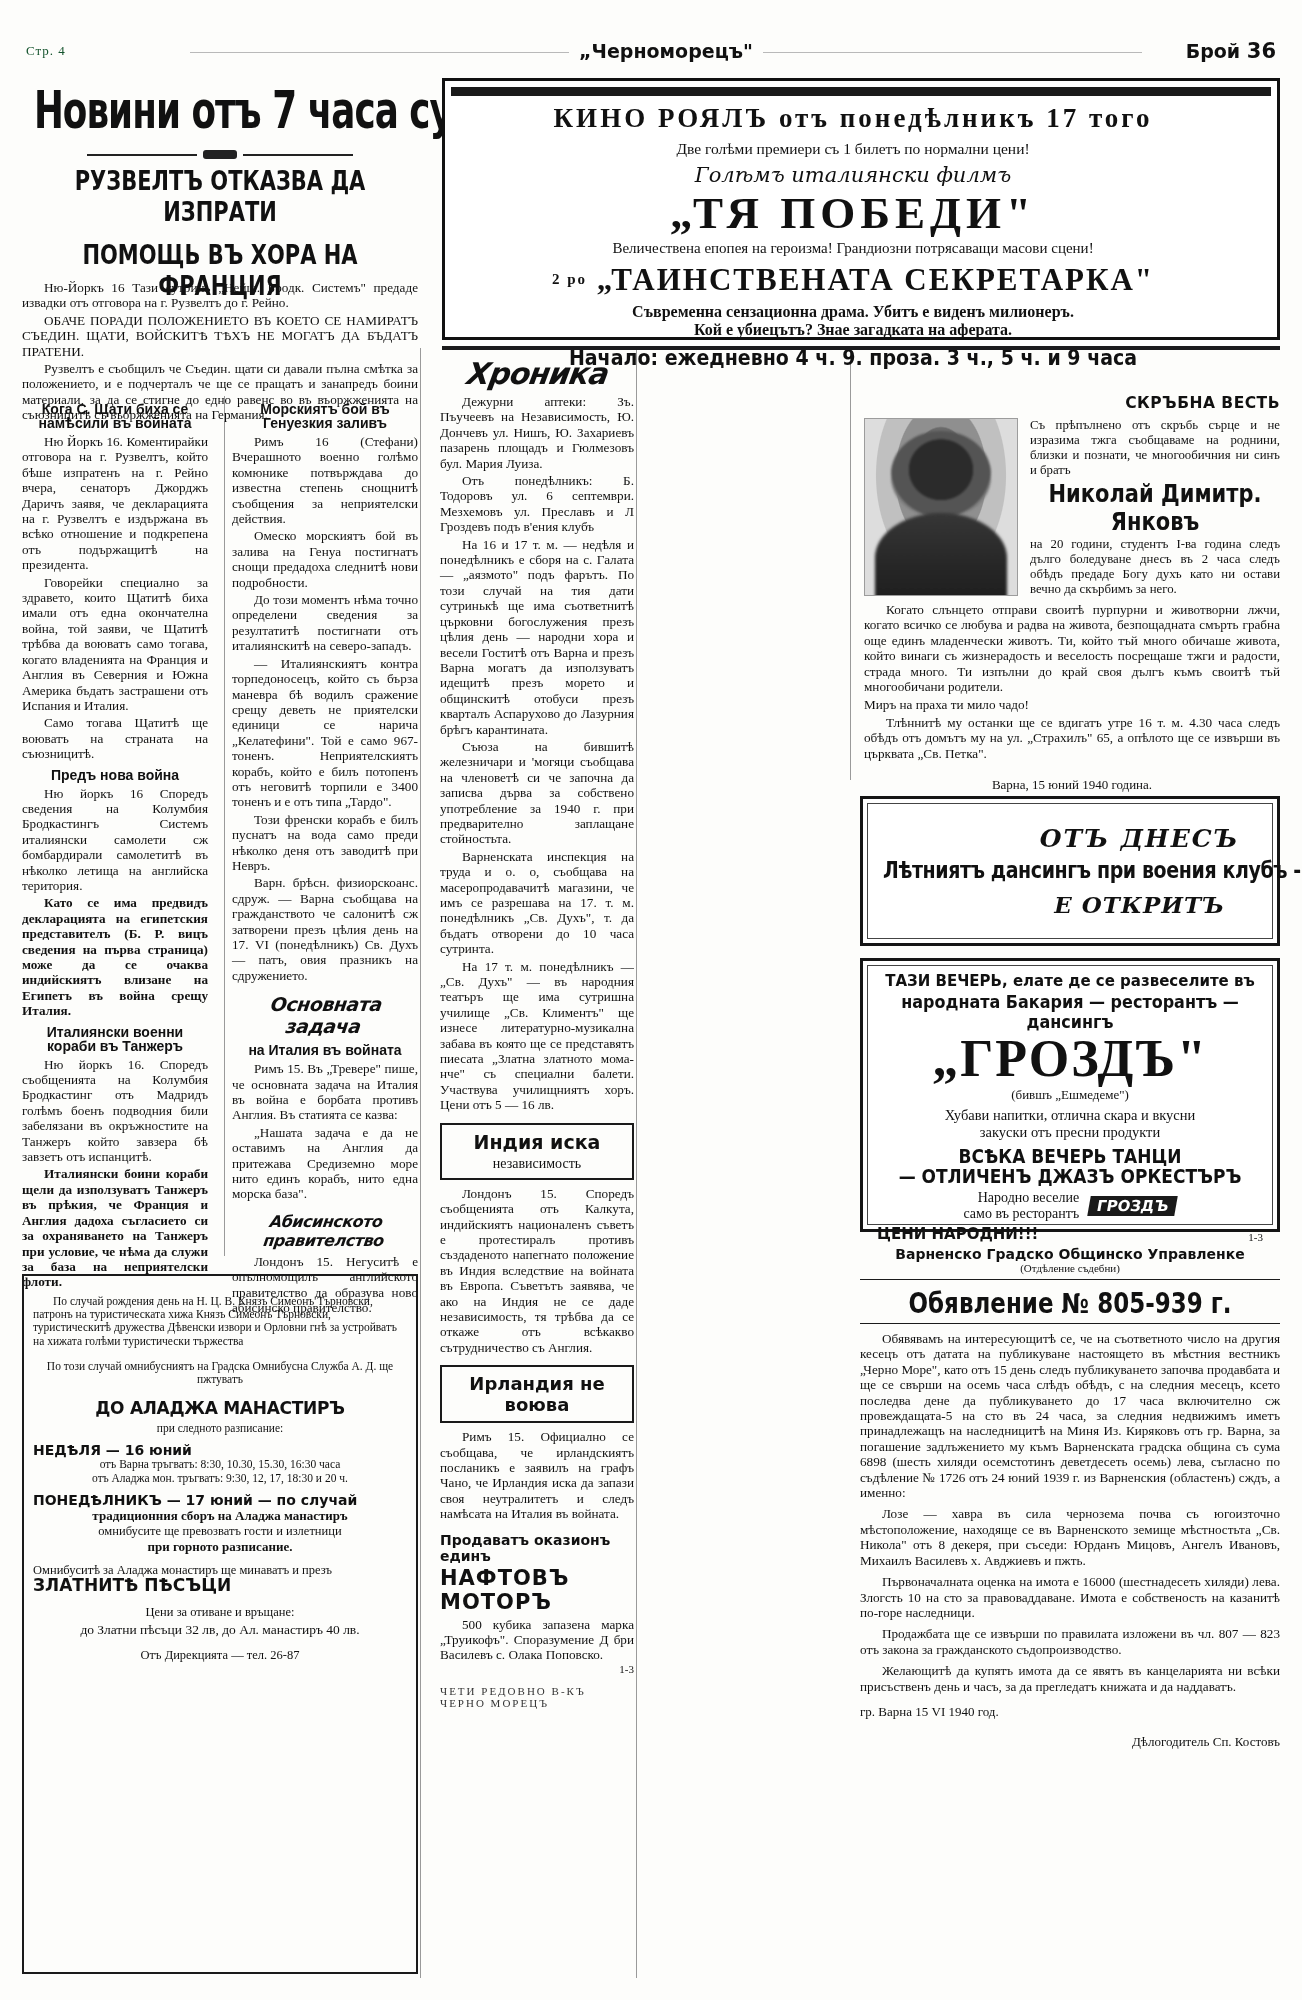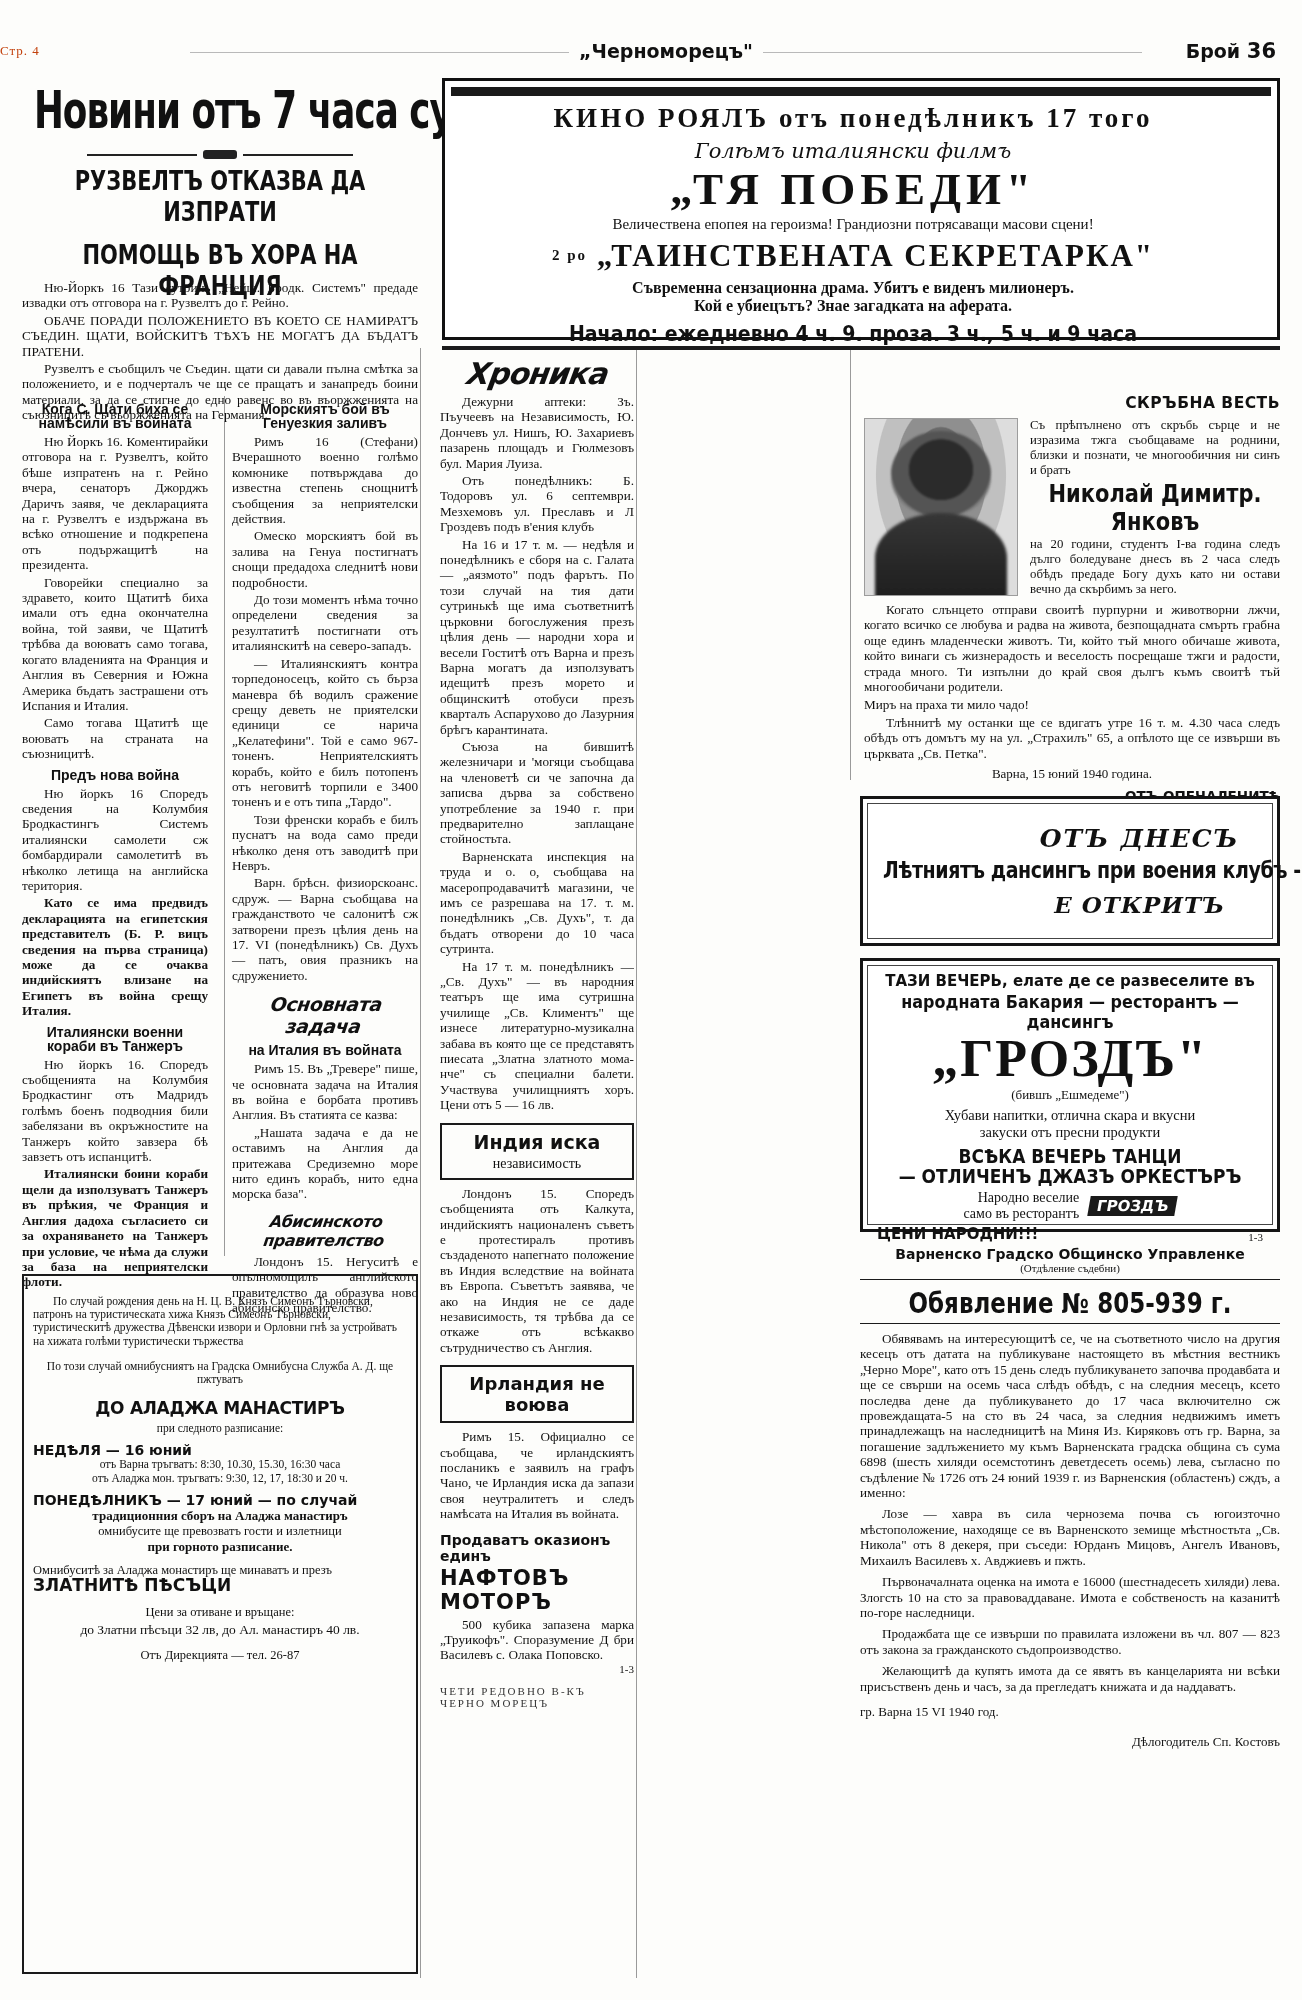--- a/index.html
+++ b/index.html
@@ -16,21 +16,21 @@
     width:1302px;height:2000px;
     background:#fdfdfb;
     padding:0;
     box-sizing:border-box;
   }
   
   .masthead{
     position:absolute;left:0;top:34px;width:1302px;height:34px;
     display:flex;align-items:center;
   }
-  .mh-left{width:180px;font-size:13px;letter-spacing:1px;color:#c2410c;box-sizing:border-box;}
+  .mh-left{width:180px;padding-left:26px;font-size:13px;letter-spacing:1px;color:#14532d;box-sizing:border-box;}
   .mh-rule{flex:1;height:1px;background:#b9b9b9;margin:0 10px;position:relative;top:1px;}
   .mh-title{
     font-family:"DejaVu Sans", sans-serif;
     font-weight:bold;font-size:19px;letter-spacing:0px;
     white-space:nowrap;color:#111;
   }
   .mh-right{width:150px;text-align:right;padding-right:26px;font-family:"DejaVu Sans",sans-serif;font-weight:bold;font-size:19px;box-sizing:border-box;}
   .mh-right .num{font-size:21px;}
 
   
@@ -343,20 +343,21 @@
         <div class="foot-num">1-3</div>
       </div>
 
       <div class="ftr" style="position:relative;left:0;top:10px;width:194px">ЧЕТИ  РЕДОВНО  В-КЪ  ЧЕРНО  МОРЕЦЪ</div>
     </div>
 
     <div class="cinema">
       <div class="cin-topbar"></div>
       <div class="cin-body">
         <div class="cin-l1">КИНО РОЯЛЪ отъ понедѣлникъ 17 того</div>
+        <div class="cin-l2">Две голѣми премиери съ 1 билетъ по нормални цени!</div>
         <div class="cin-l3">Голѣмъ италиянски филмъ</div>
         <div class="cin-film1">„ТЯ ПОБЕДИ"</div>
         <div class="cin-l4">Величествена епопея на героизма! Грандиозни потрясаващи масови сцени!</div>
         <div class="cin-film2">
           <span style="font-size:15px;vertical-align:6px">2 ро</span>
           <span>„ТАИНСТВЕНАТА СЕКРЕТАРКА"</span>
         </div>
         <div class="cin-l5">Съвременна сензационна драма. Убитъ е виденъ милионеръ.</div>
         <div class="cin-l6">Кой е убиецътъ? Знае загадката на аферата.</div>
         <div class="cin-times">Начало: ежедневно 4 ч. 9.        проза. 3 ч., 5 ч. и 9 часа</div>
@@ -376,21 +377,21 @@
         <div class="photo"></div>
         <div style="flex:1">
           <div class="obit-right">Съ прѣпълнено отъ скръбь сърце и не изразима тжга съобщаваме на роднини, близки и познати, че многообичния ни синъ и братъ</div>
           <div class="obit-name">Николай Димитр. Янковъ</div>
           <div class="obit-right">на 20 години, студентъ I-ва година следъ дълго боледуване днесъ въ 2 часа следъ обѣдъ предаде Богу духъ като ни остави вечно да скърбимъ за него.</div>
         </div>
       </div>
       <p class="tx" style="margin-top:5px">Когато слънцето отправи своитѣ пурпурни и животворни лжчи, когато всичко се любува и радва на живота, безпощадната смърть грабна още единъ младенчески животъ. Ти, който тъй много обичаше живота, който винаги съ жизнерадость и веселость посрещаше тжги и радости, страда много. Ти изпълни до край своя дългъ къмъ своитѣ тъй многообичани родители.</p>
       <p class="tx ctr" style="text-indent:0;margin-top:3px">Миръ на праха ти мило чадо!</p>
       <p class="tx">Тлѣннитѣ му останки ще се вдигатъ утре 16 т. м. 4.30 часа следъ обѣдъ отъ домътъ му на ул. „Страхилъ" 65, а опѣлото ще се извърши въ църквата „Св. Петка".</p>
-      <div class="ctr" style="font-size:13px;margin-top:5px">Варна, 15 юний 1940 година.</div>
+      <div class="ctr" style="font-size:13px;margin-top:16px">Варна, 15 юний 1940 година.</div>
       <div class="sign">ОТЪ ОПЕЧАЛЕНИТѢ</div>
     </div>
 
     <div class="rbox" style="left:838px;top:718px;width:420px;height:150px;">
       <div class="dbl"></div>
       <div style="display:flex;height:100%;align-items:center;">
         <div class="blackstrip" style="height:108px;margin-right:10px;display:flex;flex-direction:column;gap:4px;">
           <div style="flex:1;background:#141414"></div>
           <div style="flex:1;background:#141414"></div>
           <div style="flex:1;background:#141414"></div>

